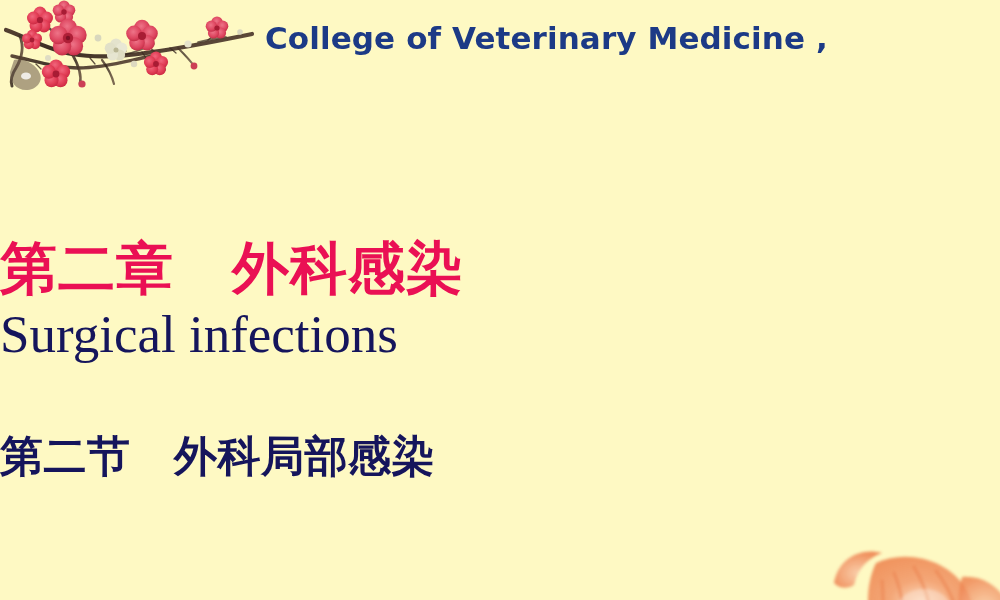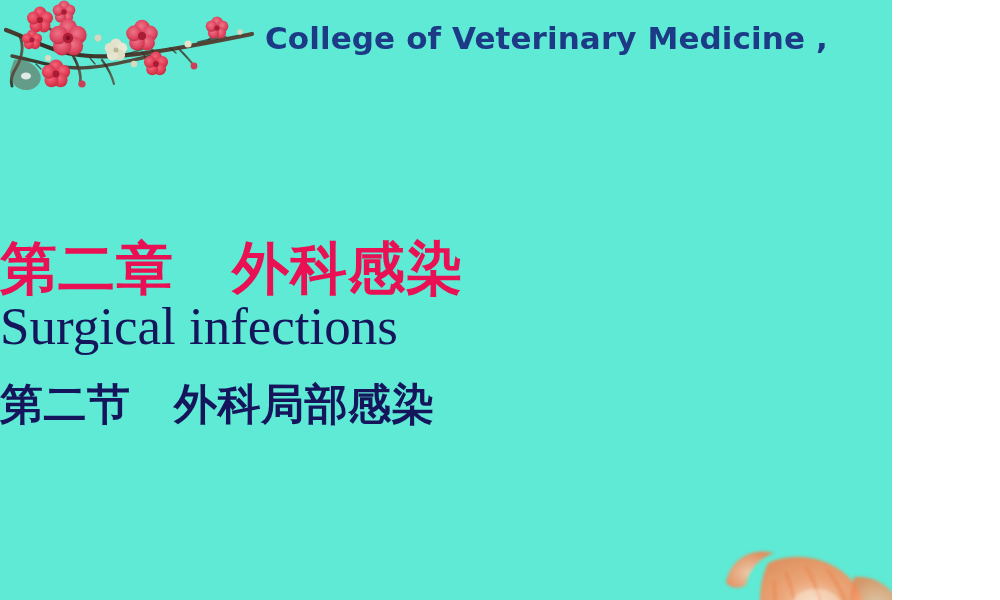--- a/index.html
+++ b/index.html
@@ -2,23 +2,23 @@
 <html><head>
 <meta charset="utf-8">
 <style>
   html, body {
     margin: 0;
     padding: 0;
     background: #ffffff;
   }
   #slide {
     position: relative;
-    width: 892px;
+    width: 1000px;
     height: 600px;
-    background: #5eead4;
+    background: #fef9c3;
     overflow: hidden;
     font-family: "Liberation Sans", "DejaVu Sans", sans-serif;
   }
 
   
   #plum-branch {
     position: absolute;
     left: 2px;
     top: -2px;
     width: 258px;
@@ -54,30 +54,31 @@
     color: #ea1054;
     font-size: 57px;
     font-weight: bold;
     line-height: 1.06;
     letter-spacing: 1px;
     white-space: pre;
     font-family: "DejaVu Sans", "Liberation Sans", sans-serif;
   }
   #chapter-title-en {
     display: block;
+    margin-top: 8px;
     color: #15155c;
     font-size: 53px;
     font-weight: normal;
     line-height: 1.08;
     white-space: pre;
     font-family: "Liberation Serif", "DejaVu Serif", serif;
   }
   #section-title-cn {
     display: block;
-    margin-top: 25px;
+    margin-top: 69px;
     color: #15155c;
     font-size: 43px;
     font-weight: bold;
     line-height: 1.1;
     letter-spacing: 0.5px;
     white-space: pre;
     font-family: "DejaVu Sans", "Liberation Sans", sans-serif;
   }
 
   

